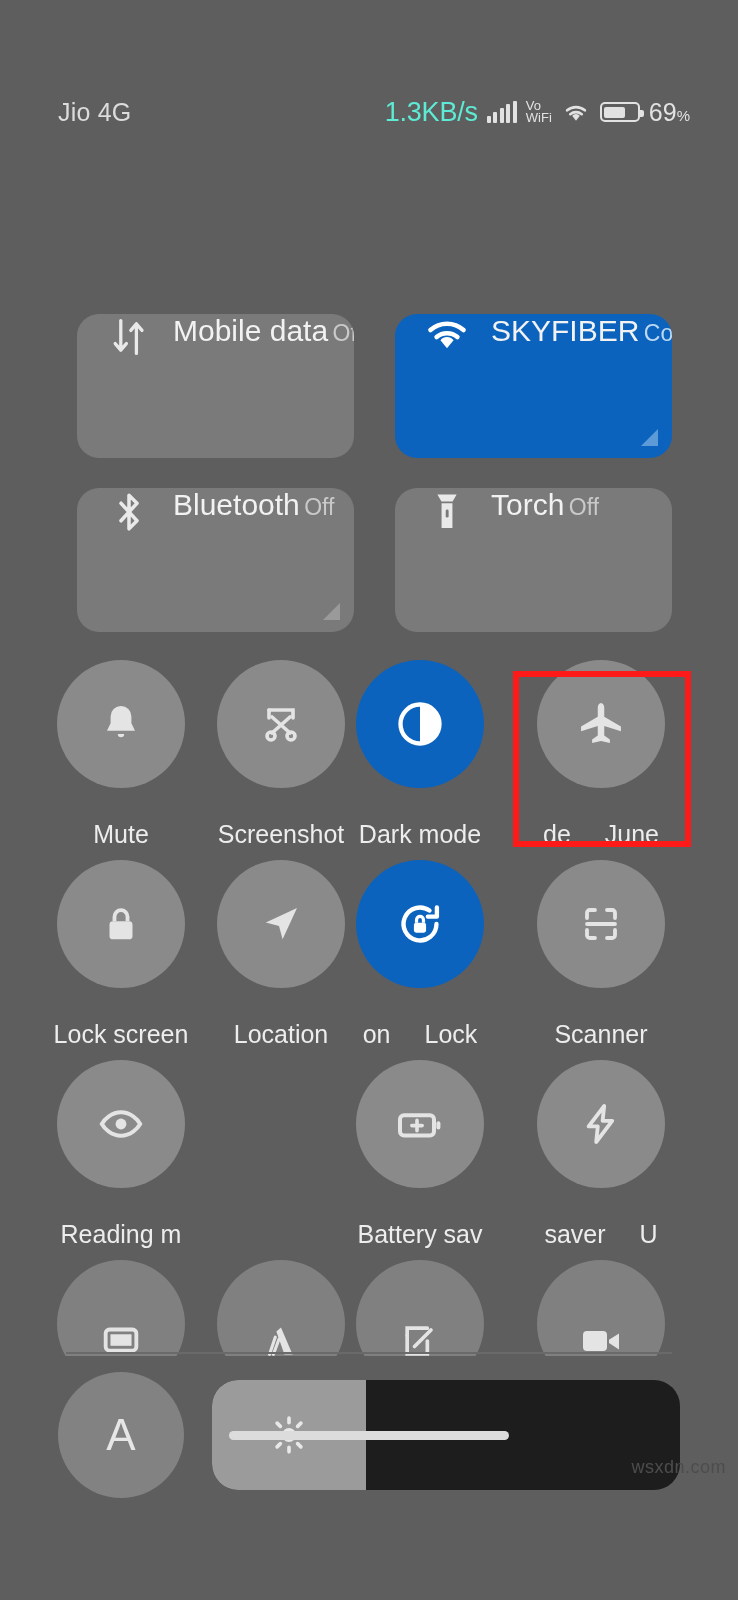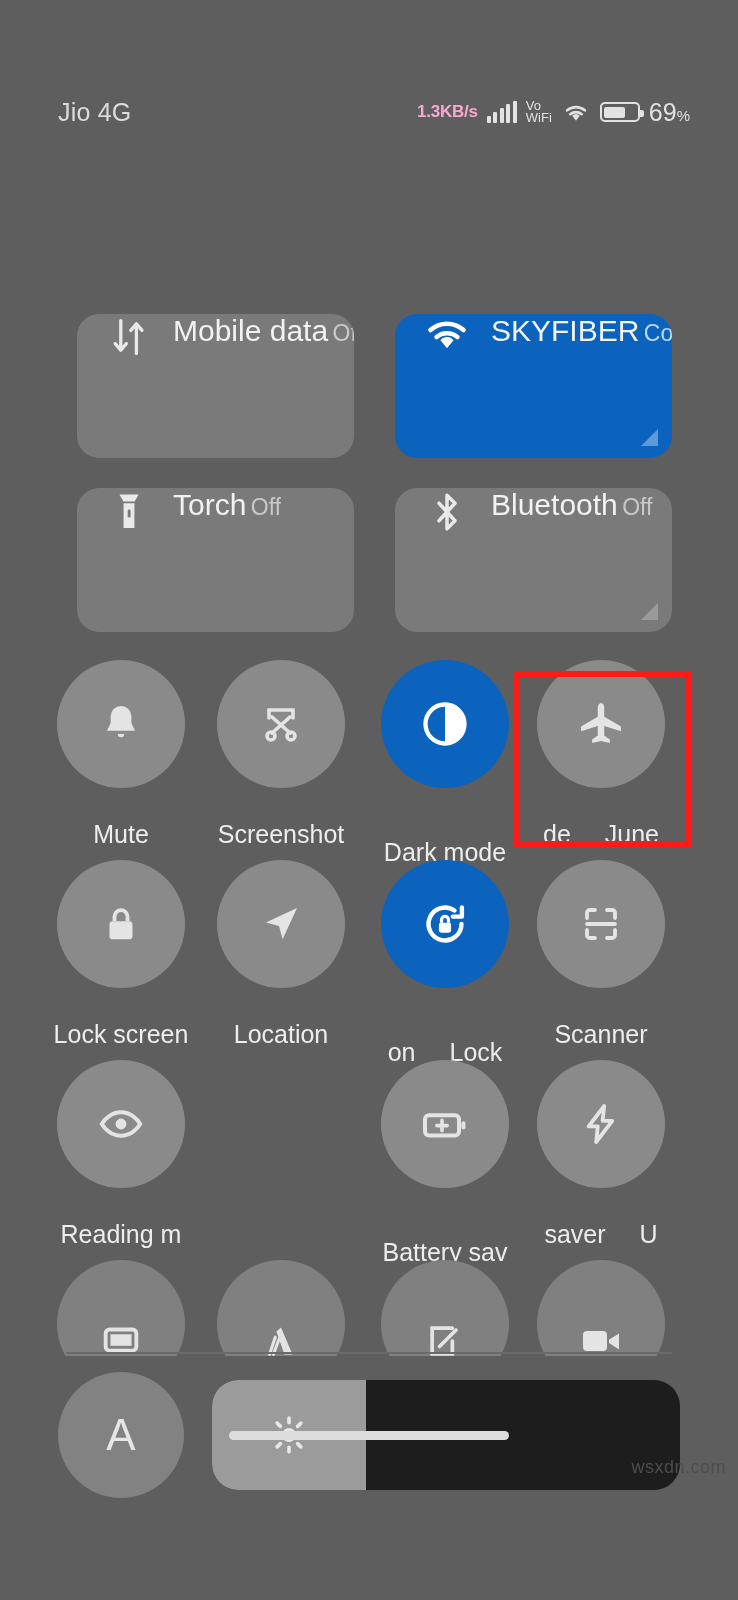--- a/index.html
+++ b/index.html
@@ -23,21 +23,21 @@
     display:flex; align-items:center;
   }
   #carrier {
     position:absolute; left:58px;
     font-size:25px; color:#dcdcdc; letter-spacing:.2px;
   }
   #status-right {
     position:absolute; right:48px;
     display:flex; align-items:center; gap:9px;
   }
-  .netspeed { font-size:17px; color:#f9a8d4; letter-spacing:-.2px;font-weight:bold; }
+  .netspeed { font-size:27px; color:#5eead4; letter-spacing:-.2px; }
   .sigbars { display:flex; align-items:flex-end; gap:2.5px; height:22px; }
   .sigbars i { display:block; width:4px; background:#e2e2e2; border-radius:1px; }
   .sigbars i:nth-child(1){height:7px;}
   .sigbars i:nth-child(2){height:11px;}
   .sigbars i:nth-child(3){height:15px;}
   .sigbars i:nth-child(4){height:19px;}
   .sigbars i:nth-child(5){height:22px;}
   .volte { line-height:.95; font-size:13px; color:#e2e2e2; text-align:left; }
   .volte span { display:block; }
   .battery {
@@ -104,21 +104,21 @@
     background:#8a8a8a; display:flex; align-items:center; justify-content:center;
   }
   .cell.on .bub { background:#0b63be; }
   .cell .clabel {
     margin-top:32px; font-size:25px; color:#ededed;
     white-space:nowrap; overflow:hidden; text-align:center; max-width:166px;
   }
   .cell.dual .clabel { display:flex; gap:34px; justify-content:center; }
 
   
-  .c0 { left:38px; }  .c1 { left:198px; }  .c2 { left:362px;gap:18px; }  .c3 { left:518px; }
+  .c0 { left:38px; }  .c1 { left:198px; }  .c2 { left:337px; }  .c3 { left:518px; }
 
   
   #crow-partial { position:relative; height:96px; overflow:hidden; }
   #crow-partial .cell .bub { background:#808080; }
   .hairline {
     position:absolute; left:66px; top:1352px; width:606px; height:2px;
     background:#6a6a6a;
   }
 
   
@@ -216,43 +216,43 @@
         <span class="tname">SKYFIBER</span>
         <span class="tsub">Connected</span>
       </span>
       <span class="corner"></span>
     </div>
   </div>
 
   <div class="tilegrid" id="tiles-row2">
     <div class="bigtile">
       <span class="tic">
+        <svg width="40" height="48" viewBox="0 0 22 30">
+          <path d="M6 9.5L16 20.5 11 25.5V4.5L16 9.5 6 20.5" stroke="#e9e9e9" stroke-width="2.2" fill="none" stroke-linejoin="round" stroke-linecap="round"></path>
+        </svg>
+      </span>
+      <span class="ttxt">
+        <span class="tname">Bluetooth</span>
+        <span class="tsub">Off</span>
+      </span>
+      <span class="corner"></span>
+    </div>
+
+    <div class="bigtile">
+      <span class="tic">
         <svg width="34" height="48" viewBox="0 0 18 30">
           <path d="M3 4h12l-2.5 4.5h-7z" fill="#e9e9e9"></path>
           <path d="M5.6 9.5h6.8V25H5.6z" fill="#e9e9e9"></path>
           <rect x="8.2" y="13.5" width="1.8" height="5" rx=".9" fill="#7a7a7a"></rect>
         </svg>
       </span>
       <span class="ttxt">
         <span class="tname">Torch</span>
         <span class="tsub">Off</span>
       </span>
-    </div>
-
-    <div class="bigtile">
-      <span class="tic">
-        <svg width="40" height="48" viewBox="0 0 22 30">
-          <path d="M6 9.5L16 20.5 11 25.5V4.5L16 9.5 6 20.5" stroke="#e9e9e9" stroke-width="2.2" fill="none" stroke-linejoin="round" stroke-linecap="round"></path>
-        </svg>
-      </span>
-      <span class="ttxt">
-        <span class="tname">Bluetooth</span>
-        <span class="tsub">Off</span>
-      </span>
-      <span class="corner"></span>
     </div>
   </div>
 
   <div id="circle-area">
 
     <div class="crow">
       <div class="cell c0">
         <span class="bub">
           <svg width="48" height="48" viewBox="0 0 24 24">
             <path d="M12 3a5.2 5.2 0 0 0-5.2 5.2v3.4L5 15.4h14l-1.8-3.8V8.2A5.2 5.2 0 0 0 12 3z" fill="#e4e4e4"></path>

